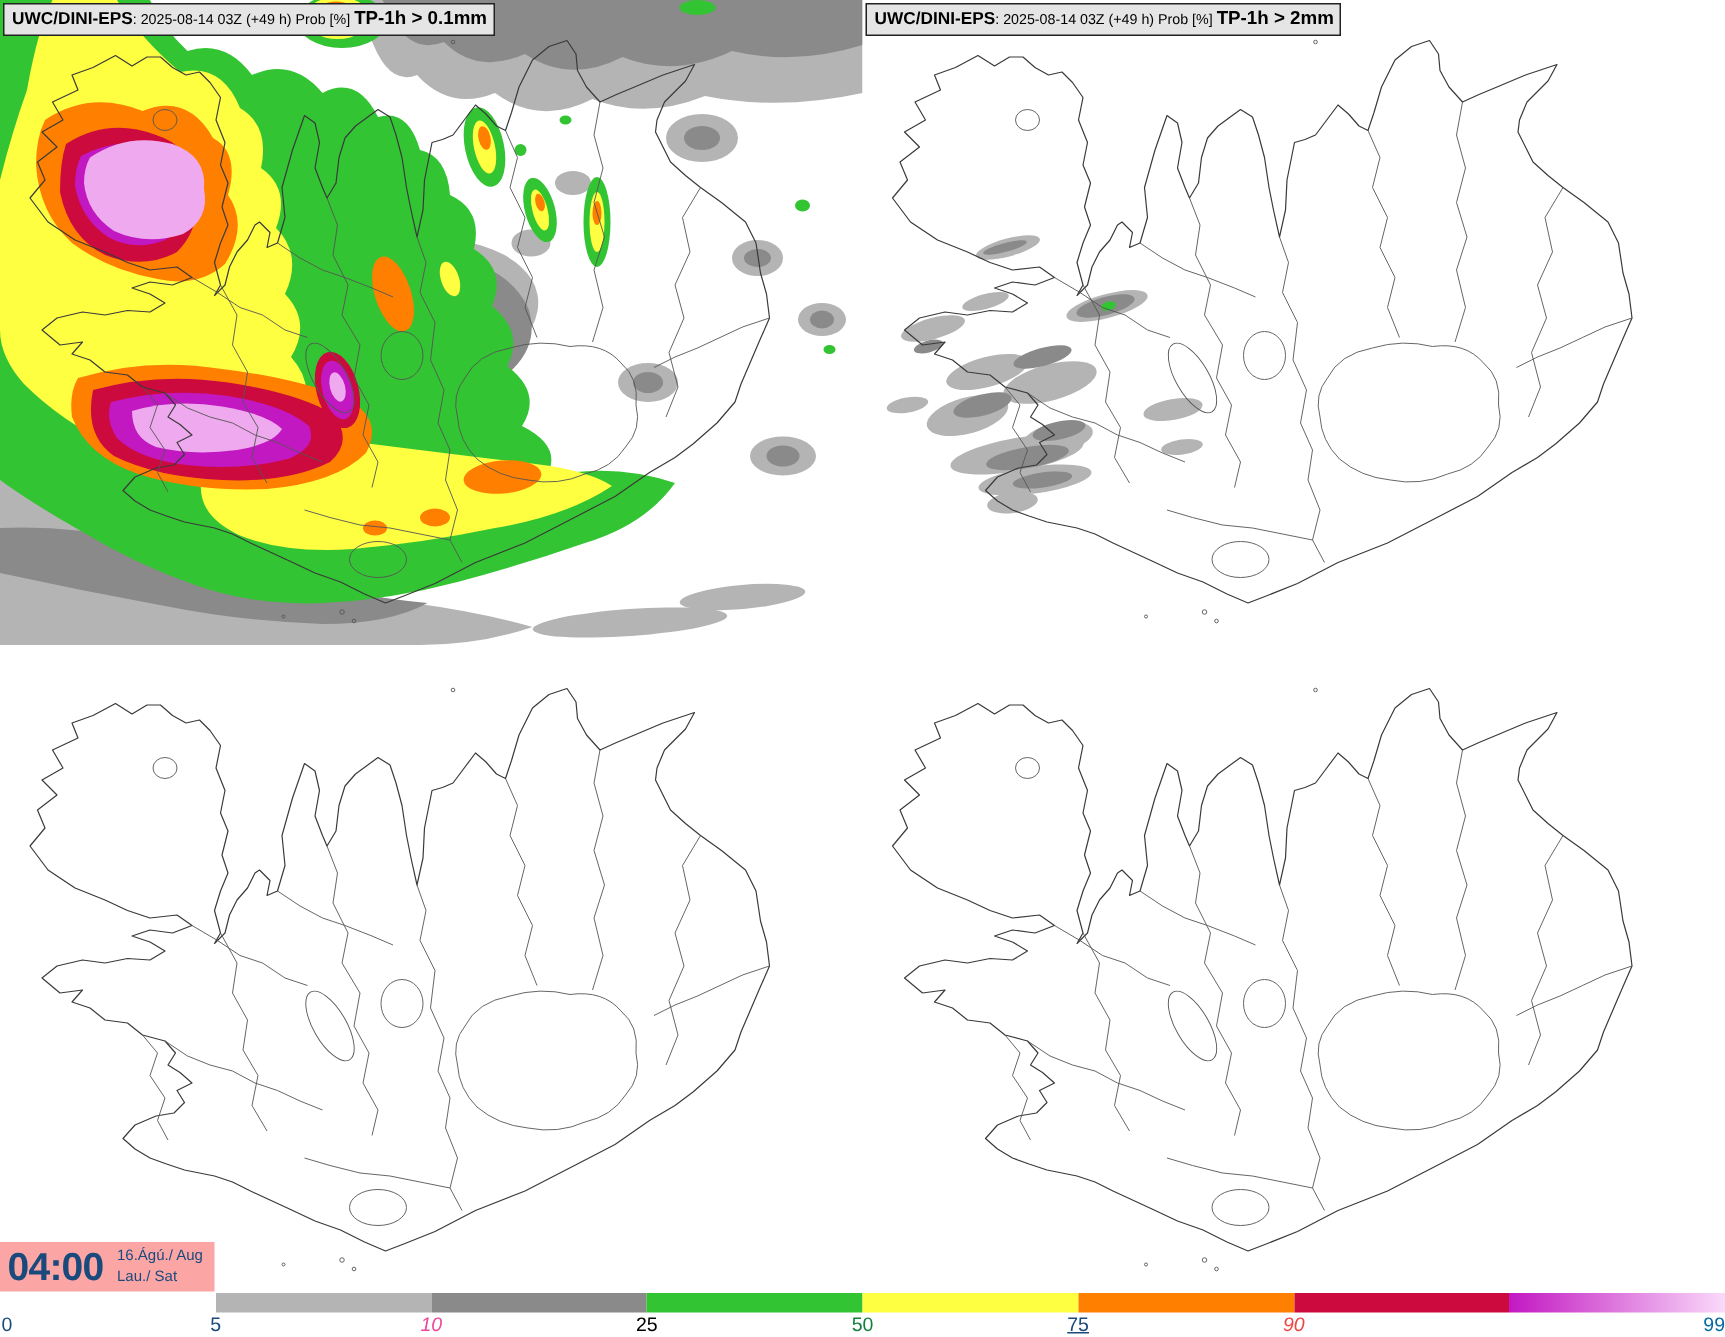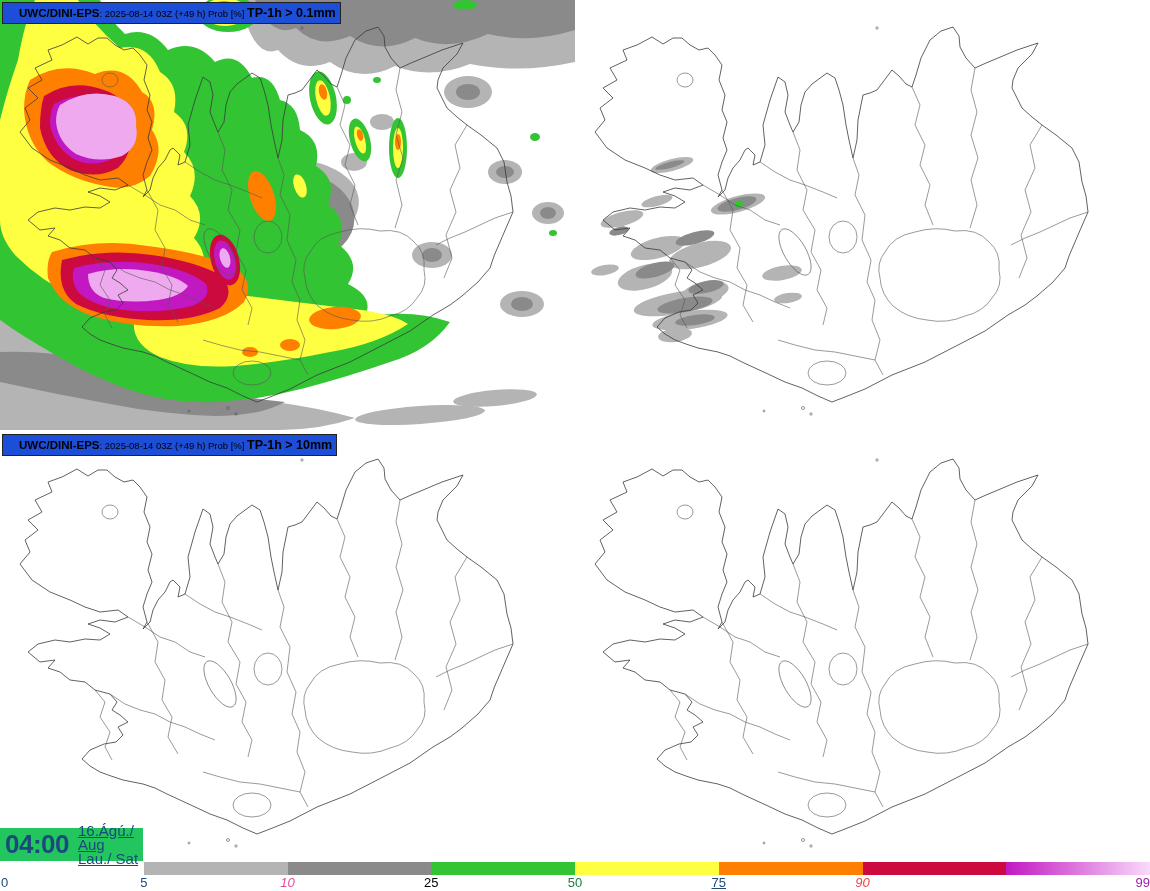--- a/index.html
+++ b/index.html
@@ -1,28 +1,28 @@
 <!DOCTYPE html>
 <html><head>
 <meta charset="utf-8">
 <style>
   html,body{margin:0;padding:0;background:#fff;}
   #app{position:relative;width:1150px;height:891px;background:#fff;overflow:hidden;
        font-family:"Liberation Sans",sans-serif;}
   .panel{position:absolute;width:575px;height:430px;}
   .panel svg{position:absolute;left:0;top:0;width:100%;height:100%;}
-  .title-box{position:absolute;left:2px;top:2px;background:#1d4ed8;border:1px solid #222;
-             padding:1px 4px 2px 16px;white-space:nowrap;line-height:15px;}
+  .title-box{position:absolute;left:2px;top:2px;background:#e5e5e5;border:1px solid #222;
+             padding:1px 4px 2px 5px;white-space:nowrap;line-height:15px;}
   .t-model{font-weight:bold;font-size:11.5px;color:#000;}
   .t-meta{font-size:9.5px;color:#000;}
   .t-thresh{font-weight:bold;font-size:12.5px;color:#000;}
-  #clock-box{position:absolute;left:0;top:828px;width:143px;height:33px;background:#22c55e;
+  #clock-box{position:absolute;left:0;top:828px;width:143px;height:33px;background:#fca5a5;
              display:flex;align-items:center;z-index:5;}
   #clock-time{font-size:26px;font-weight:bold;color:#1a4a7c;margin-left:5px;letter-spacing:-0.5px;}
-  #clock-date{margin-left:9px;font-size:15px;line-height:14px;color:#1a4a7c;text-decoration:underline;}
+  #clock-date{margin-left:9px;font-size:10px;line-height:14px;color:#1a4a7c;}
   #legend{position:absolute;left:0;top:862px;width:1150px;height:29px;}
   #legend-bar{position:absolute;left:0;top:0;width:1150px;height:13px;}
   #legend-bar .seg{position:absolute;top:0;height:13px;}
   #legend-labels{position:absolute;left:0;top:13px;width:1150px;height:16px;}
   #legend-labels span{position:absolute;top:0;font-size:13px;color:#1a4a7c;}
 </style>
 </head>
 <body>
 
 <div id="app">
@@ -171,29 +171,29 @@
           <ellipse cx="80" cy="270" rx="20" ry="7" transform="rotate(-15 80 270)"></ellipse>
           <ellipse cx="131" cy="287" rx="18" ry="6" transform="rotate(-12 131 287)"></ellipse>
           <ellipse cx="110" cy="305" rx="28" ry="7" transform="rotate(-10 110 305)"></ellipse>
           <ellipse cx="120" cy="320" rx="20" ry="5" transform="rotate(-8 120 320)"></ellipse>
           <ellipse cx="44" cy="231" rx="10" ry="4" transform="rotate(-15 44 231)"></ellipse>
         </g>
         <ellipse fill="#33c433" cx="164" cy="204" rx="5" ry="3" transform="rotate(-15 164 204)"></ellipse>
       </g>
       <use href="#iceland"></use>
     </svg>
+    <div class="title-box">
+      <span class="t-model">UWC/DINI-EPS</span><span class="t-meta">: 2025-08-14 03Z (+49 h) Prob [%] </span><span class="t-thresh">TP-1h &gt; 2mm</span>
+    </div>
   </div>
 
   <div class="panel" style="left:0;top:432px">
     <svg viewBox="0 0 575 430" preserveAspectRatio="none">
       <use href="#iceland"></use>
     </svg>
-    <div class="title-box">
-      <span class="t-model">UWC/DINI-EPS</span><span class="t-meta">: 2025-08-14 03Z (+49 h) Prob [%] </span><span class="t-thresh">TP-1h &gt; 10mm</span>
-    </div>
   </div>
 
   <div class="panel" style="left:575px;top:432px">
     <svg viewBox="0 0 575 430" preserveAspectRatio="none">
       <use href="#iceland"></use>
     </svg>
   </div>
 
   <div id="clock-box">
     <span id="clock-time">04:00</span>
@@ -216,17 +216,17 @@
       </div>
     <div id="legend-labels">
         <span style="left: 0%; color: rgb(26, 74, 124); transform: translateX(1px);">0</span>
         <span style="left: 12.5%; color: rgb(26, 74, 124); transform: translateX(-50%);">5</span>
         <span style="left: 25%; color: #ec4899; transform: translateX(-50%); font-style: italic;">10</span>
         <span style="left: 37.5%; color: #000000; transform: translateX(-50%);">25</span>
         <span style="left: 50%; color: #15803d; transform: translateX(-50%);">50</span>
         <span style="left: 62.5%; color: rgb(26, 74, 124); transform: translateX(-50%); text-decoration: underline;">75</span>
         <span style="left: 75%; color: #ef4444; transform: translateX(-50%); font-style: italic;">90</span>
         <span style="left: 87.5%; color: rgb(26, 74, 124); transform: translateX(-50%); margin-top: 36px;">95</span>
-        <span style="left: 100%; color: #a21caf; transform: translateX(-100%);">99</span>
+        <span style="left: 100%; color: #0369a1; transform: translateX(-100%);">99</span>
       </div>
   </div>
 
 </div>
 
 </body></html>

